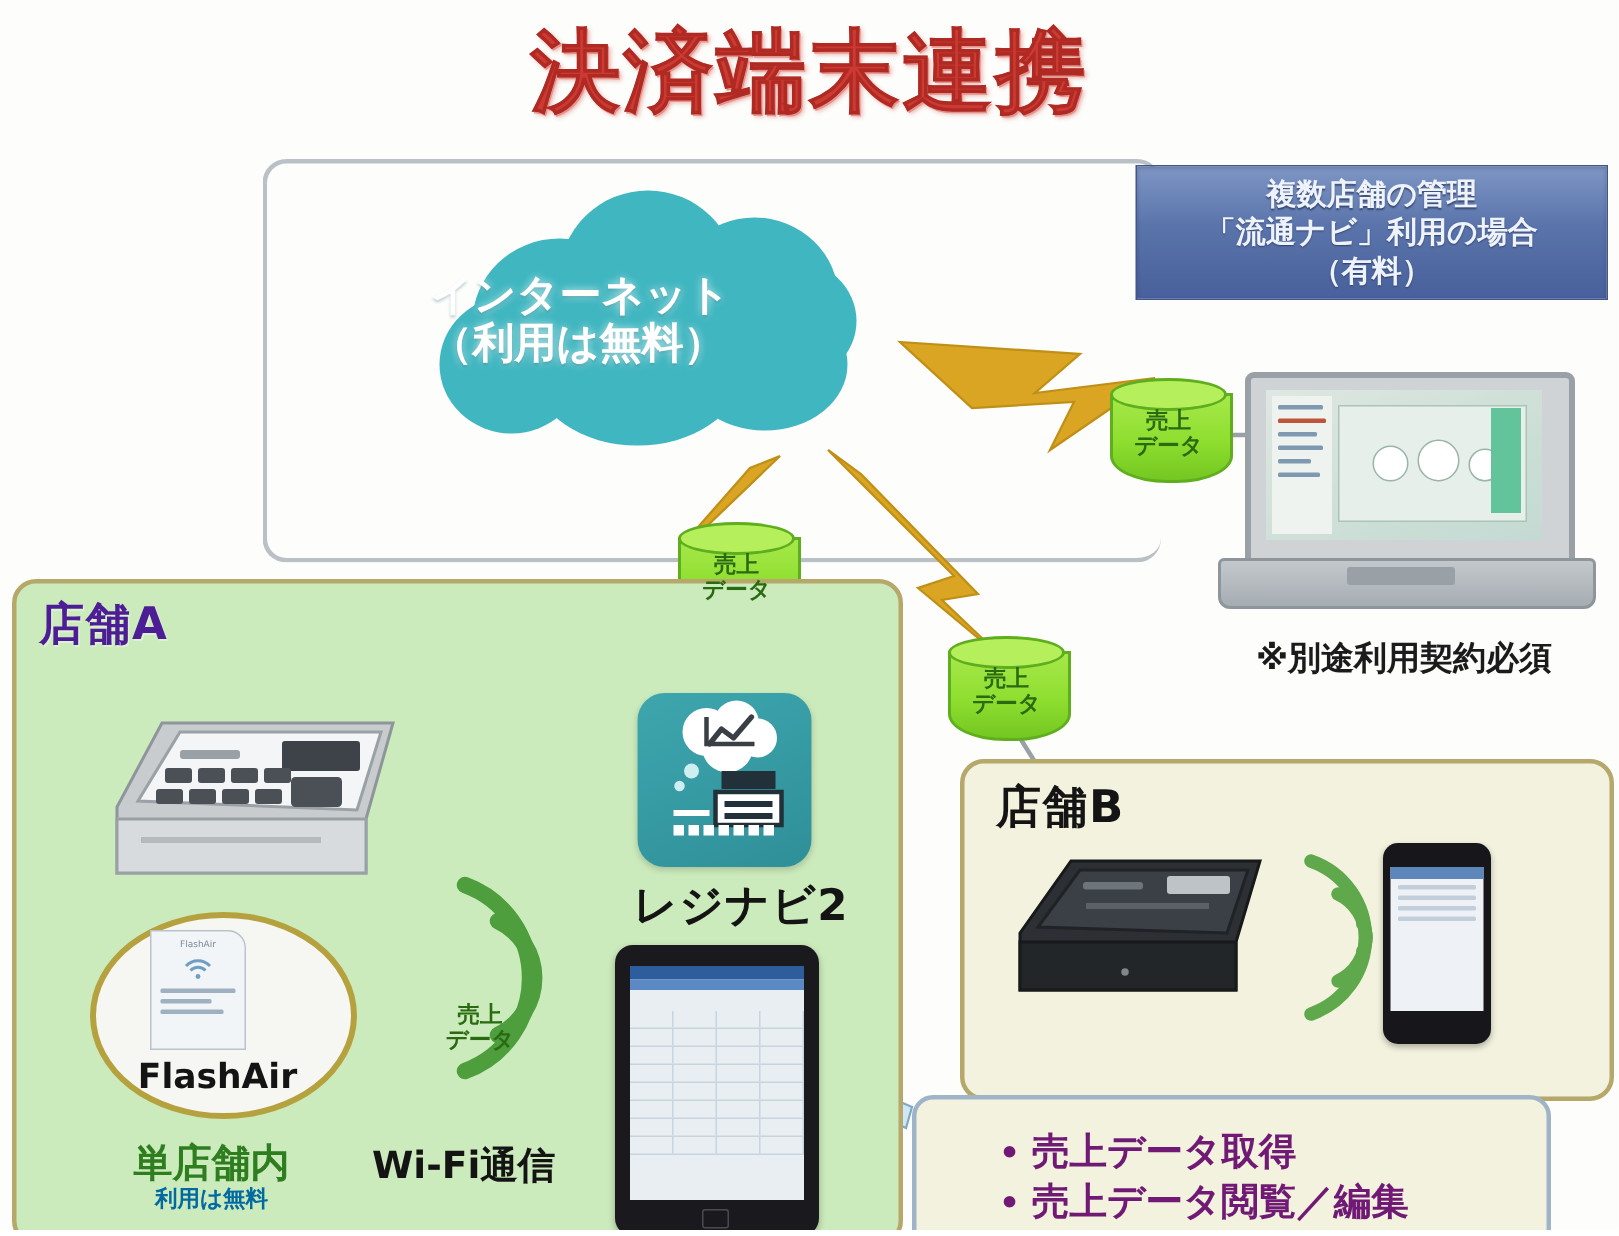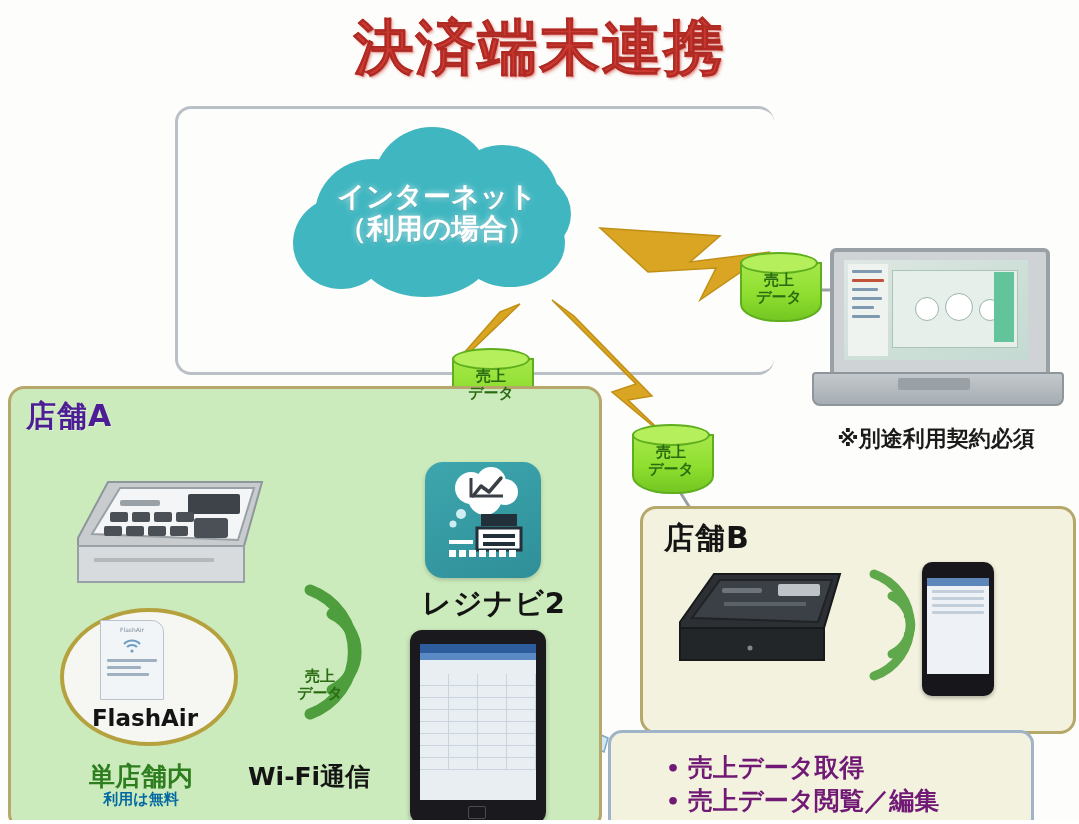--- a/index.html
+++ b/index.html
@@ -31,21 +31,21 @@
   }
   .cloud .lobe{position:absolute;background:#3fb6c0;border-radius:50%;}
   .cloud .l1{left:28px;top:36px;width:116px;height:112px;}
   .cloud .l2{left:86px;top:4px;width:118px;height:116px;}
   .cloud .l3{left:160px;top:22px;width:112px;height:108px;}
   .cloud .l4{left:6px;top:74px;width:96px;height:92px;}
   .cloud .l5{left:70px;top:80px;width:136px;height:94px;}
   .cloud .l6{left:168px;top:76px;width:110px;height:88px;}
   .cloud .l7{left:196px;top:50px;width:88px;height:82px;}
   .cloudtxt{
-    position:absolute;left:0;top:58px;width:300px;text-align:center;
+    position:absolute;left:0;top:58px;width:300px;text-align:left;
     color:#ffffff;font-size:28px;font-weight:bold;line-height:1.14;
     text-shadow:0 0 6px rgba(255,255,255,.7),0 1px 2px rgba(0,90,100,.35);
     z-index:3;
   }
 
   
   .bluebox{
     position:absolute;left:757px;top:110px;width:313px;height:88px;
     background:linear-gradient(180deg,#7e96c4 0%,#5a74ab 45%,#48609b 100%);
     border:1px solid #43558c;
@@ -234,24 +234,31 @@
   <div class="cloud">
     <div class="lobe l1"></div>
     <div class="lobe l2"></div>
     <div class="lobe l3"></div>
     <div class="lobe l4"></div>
     <div class="lobe l5"></div>
     <div class="lobe l6"></div>
     <div class="lobe l7"></div>
     <div class="cloudtxt">
       <div>インターネット</div>
-      <div>（利用の場合）</div>
-    </div>
-  </div>
-
+      <div>（利用は無料）</div>
+    </div>
+  </div>
+
+  <div class="bluebox">
+    <div class="bluetxt">
+      <div>複数店舗の管理</div>
+      <div>「流通ナビ」利用の場合</div>
+      <div>（有料）</div>
+    </div>
+  </div>
 
   <div class="laptop">
     <div class="lid">
       <div class="scr">
         <div class="lmini sidebar">
           <div class="lmini sl" style="position:relative;margin:6px 4px;width:30px;"></div>
           <div class="lmini sl" style="position:relative;margin:6px 4px;width:32px;background:#c0543a;"></div>
           <div class="lmini sl" style="position:relative;margin:6px 4px;width:26px;"></div>
           <div class="lmini sl" style="position:relative;margin:6px 4px;width:30px;"></div>
           <div class="lmini sl" style="position:relative;margin:6px 4px;width:22px;"></div>

